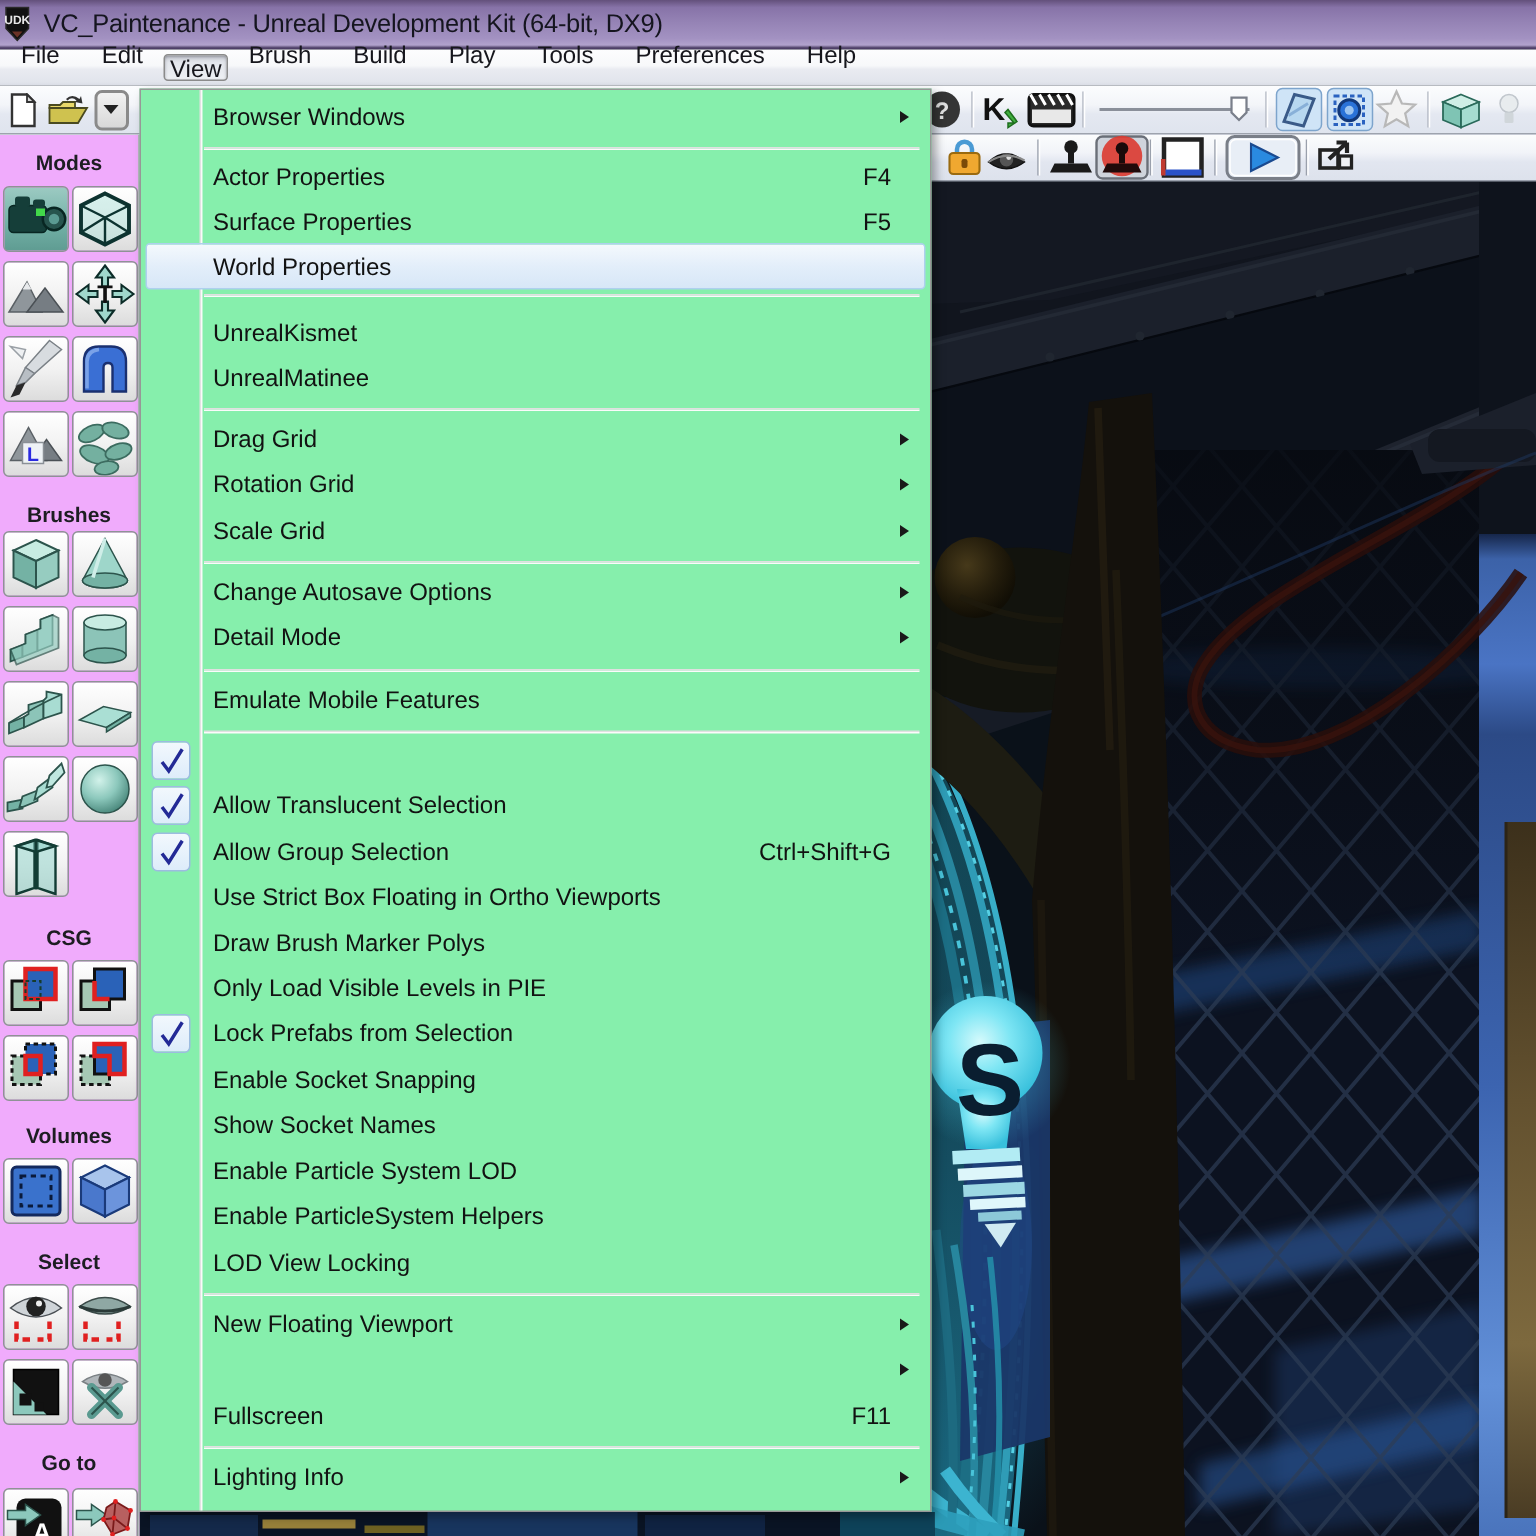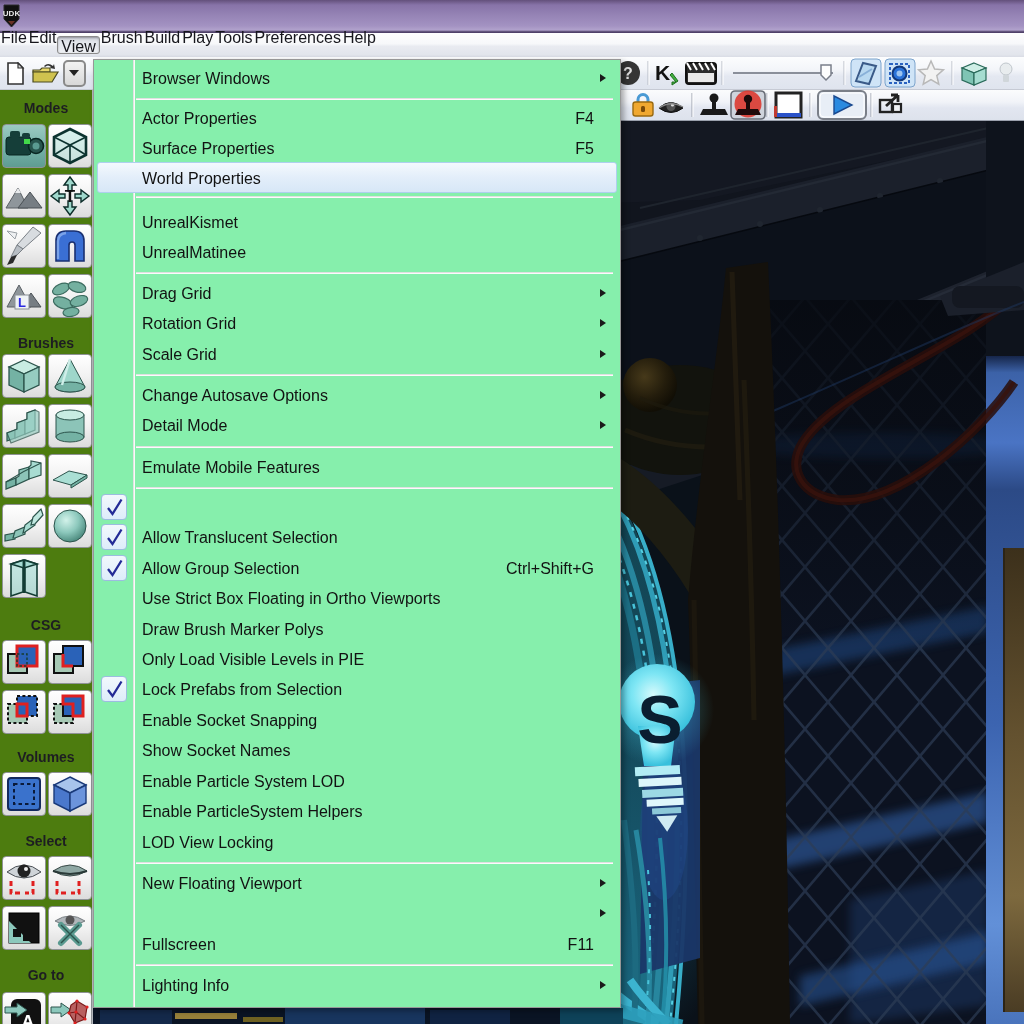--- a/index.html
+++ b/index.html
@@ -9,34 +9,34 @@
 
 #titlebar { position:absolute; left:0; top:0; width:1024px; height:33px;
   background:linear-gradient(180deg,#63507b 0%,#8773a8 15%,#9583b5 45%,#a392c2 78%,#b1a2cc 91%,#483a61 97%,#584872 100%);}
 #titlebar .ttext { position:absolute; left:29px; top:6px; font-size:17px; color:#15151f; letter-spacing:-0.2px;}
 #udkicon { position:absolute; left:3px; top:4px; width:17px; height:24px; }
 
 
 #menubar { position:absolute; left:0; top:33px; width:1024px; height:24px;
   background:linear-gradient(180deg,#fdfdfe 0%,#f7f8fa 45%,#e9ebf1 55%,#e2e5ec 90%,#d9dce5 100%);
   display:flex; align-items:center; font-size:16px; color:#16161c;}
-#menubar .mi { padding:0 1px; height:38px; line-height:24px; }
+#menubar .mi { padding:0 14px; height:38px; line-height:24px; }
 #menubar .pressed { border:1px solid #8b8b8b; border-radius:3px; height:18px; line-height:20px; margin-top:0px; padding:0 3px;
   background:linear-gradient(180deg,#c9ccd4 0%,#e3e6ec 30%,#eef0f4 100%); box-shadow:inset 0 1px 2px rgba(90,90,100,.5);}
 
 
 #tb1 { position:absolute; left:0; top:57px; width:1024px; height:33px;
   background:linear-gradient(180deg,#fcfdfe 0%,#f3f5f9 40%,#e4e8f1 60%,#dfe4ee 100%);
   border-bottom:1px solid #c6cad4;}
 #tb2 { position:absolute; left:93px; top:90px; width:931px; height:31px;
   background:linear-gradient(180deg,#fbfcfd 0%,#f1f3f8 40%,#e2e6f0 60%,#dde2ec 100%);
   border-bottom:1px solid #9aa0ac;}
 
 
-#sidebar { position:absolute; left:0; top:90px; width:93px; height:934px; background:#4d7c0f; border-right:1px solid #b5b8bd;text-decoration:underline;}
+#sidebar { position:absolute; left:0; top:90px; width:93px; height:934px; background:#f0abfc; border-right:1px solid #b5b8bd;text-decoration:underline;}
 #sidebar .hdr { position:absolute; left:0; width:92px; text-align:center; font-size:14px; font-weight:bold; color:#1d1d22;}
 .sbtn { position:absolute; width:44px; height:44px; border:1px solid #8f9296; border-radius:4px;
   background:linear-gradient(180deg,#ffffff 0%,#f2f2f2 50%,#dcdcdc 100%); }
 .sbtn.sel { background:linear-gradient(180deg,#9ccac2 0%,#72b0a6 60%,#5f9c92 100%); }
 .sbtn svg { position:absolute; left:0; top:0; }
 
 
 #popup { position:absolute; left:93px; top:59px; width:528px; height:949px;
   background:#86efac; border:1px solid #979797; box-shadow:3px 3px 6px rgba(0,0,0,.35);}
 #popup .gut { position:absolute; left:39px; top:0; width:1px; height:947px; background:#e2e2e2; box-shadow:1px 0 0 #fafafa;}
@@ -216,20 +216,21 @@
 <rect x="430" y="1010" width="80" height="14" fill="#102342"></rect>
 <rect x="560" y="1008" width="63" height="16" fill="#0e4259"></rect>
 </svg>
 
 <div id="titlebar">
   <svg id="udkicon" width="17" height="24" viewBox="0 0 17 24">
     <path d="M1,1 h15 v14 l-7.5,8 L1,15 Z" fill="#111111" stroke="#2a2a2a"></path>
     <path d="M5,17 h7 l-3.5,4 Z" fill="#6a3226"></path>
     <text x="8.5" y="12" text-anchor="middle" font-size="8" font-weight="bold" fill="#e8e8e8">UDK</text>
   </svg>
+  <div class="ttext">VC_Paintenance - Unreal Development Kit (64-bit, DX9)</div>
 </div>
 
 <div id="menubar">
   <div class="mi">File</div>
   <div class="mi">Edit</div>
   <div class="mi pressed">View</div>
   <div class="mi">Brush</div>
   <div class="mi">Build</div>
   <div class="mi">Play</div>
   <div class="mi">Tools</div>

